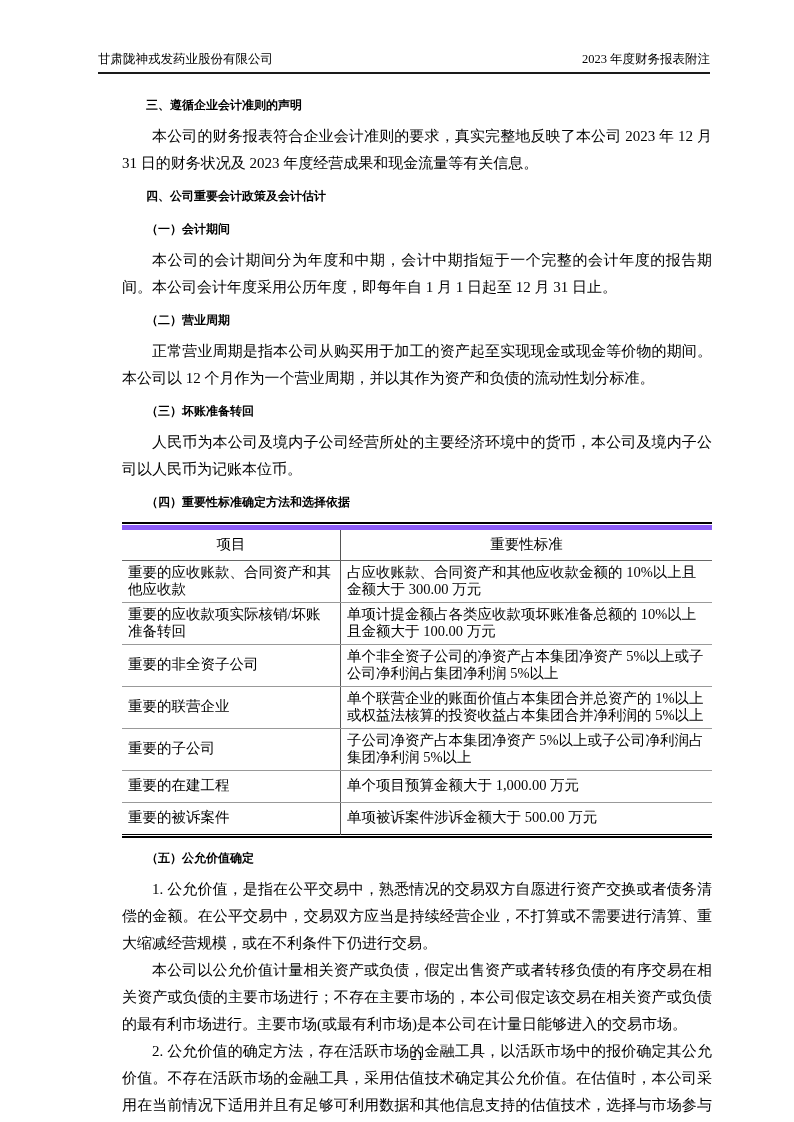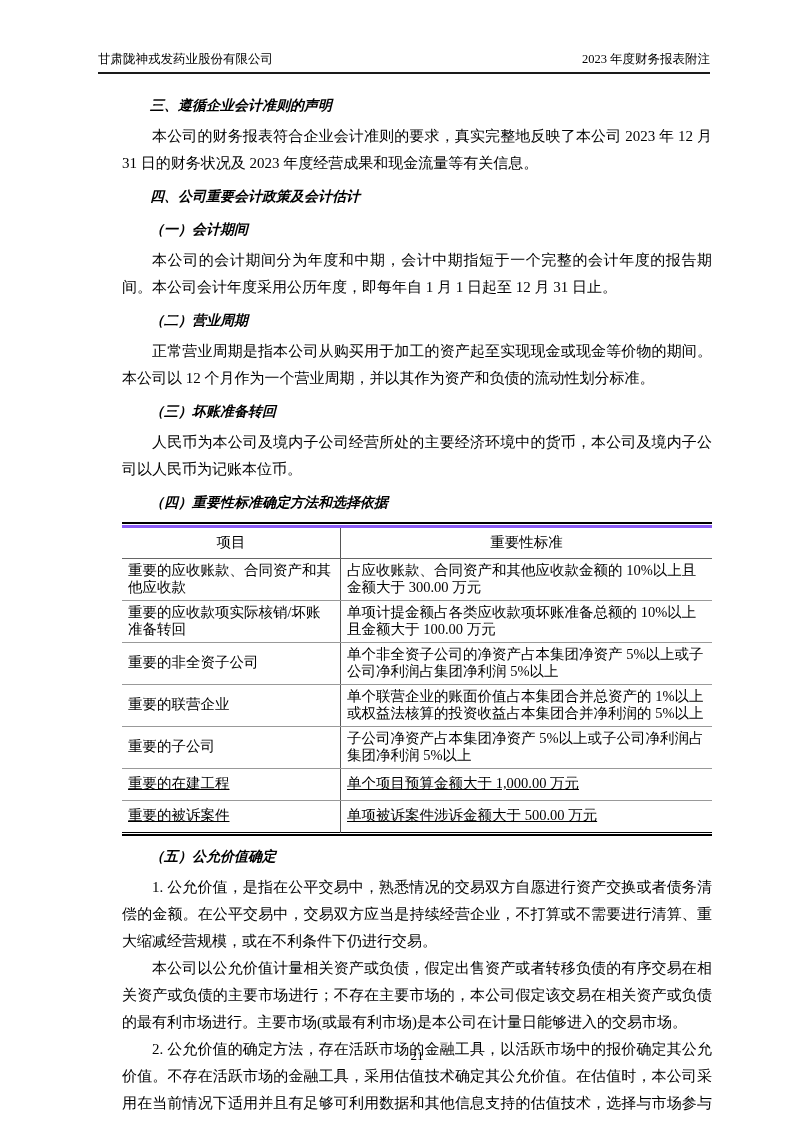--- a/index.html
+++ b/index.html
@@ -33,40 +33,39 @@
     position: absolute;
     top: 86px;
     left: 122px;
     width: 590px;
     font-size: 15px;
     line-height: 27px;
     text-align: justify;
   }
   .sec-heading {
     font-weight: bold;
-    font-size: 14px;
+    font-size: 12px;
     text-indent: 2em;
     margin: 6px 0 4px 0;
-    font-style: italic;
   }
   .para {
     text-indent: 2em;
     margin: 0;
   }
   
   .table-wrap {
     margin: 6px 0 7px 0;
     border-top: 2px solid #000;     
     border-bottom: 2px solid #000;  
     padding: 1px 0;
   }
   table.materiality {
     width: 100%;
     border-collapse: collapse;
-    border-top: 3px solid #8b5cf6;     
+    border-top: 5px solid #8b5cf6;     
     border-bottom: 1px solid #000;  
     font-size: 14.5px;
     line-height: 17.5px;
     text-align: left;
   }
   table.materiality th {
     font-weight: normal;
     text-align: center;
     padding: 6px 6px;
     border-bottom: 1px solid #666;
@@ -75,21 +74,21 @@
     padding: 3px 6px;
     border-bottom: 1px solid #999;
     vertical-align: middle;
   }
   table.materiality tr:last-child td { border-bottom: none; }
   table.materiality th:first-child,
   table.materiality td:first-child {
     width: 206px;
     border-right: 1px solid #555;
   }
-  table.materiality tr.row-tall td { height: 25px; text-decoration: underline; }
+  table.materiality tr.row-tall td { height: 25px; }
   
   .page-footer {
     position: absolute;
     bottom: 58px;
     left: 122px;
     width: 590px;
     text-align: center;
     font-size: 13px;
   }
 </style>

